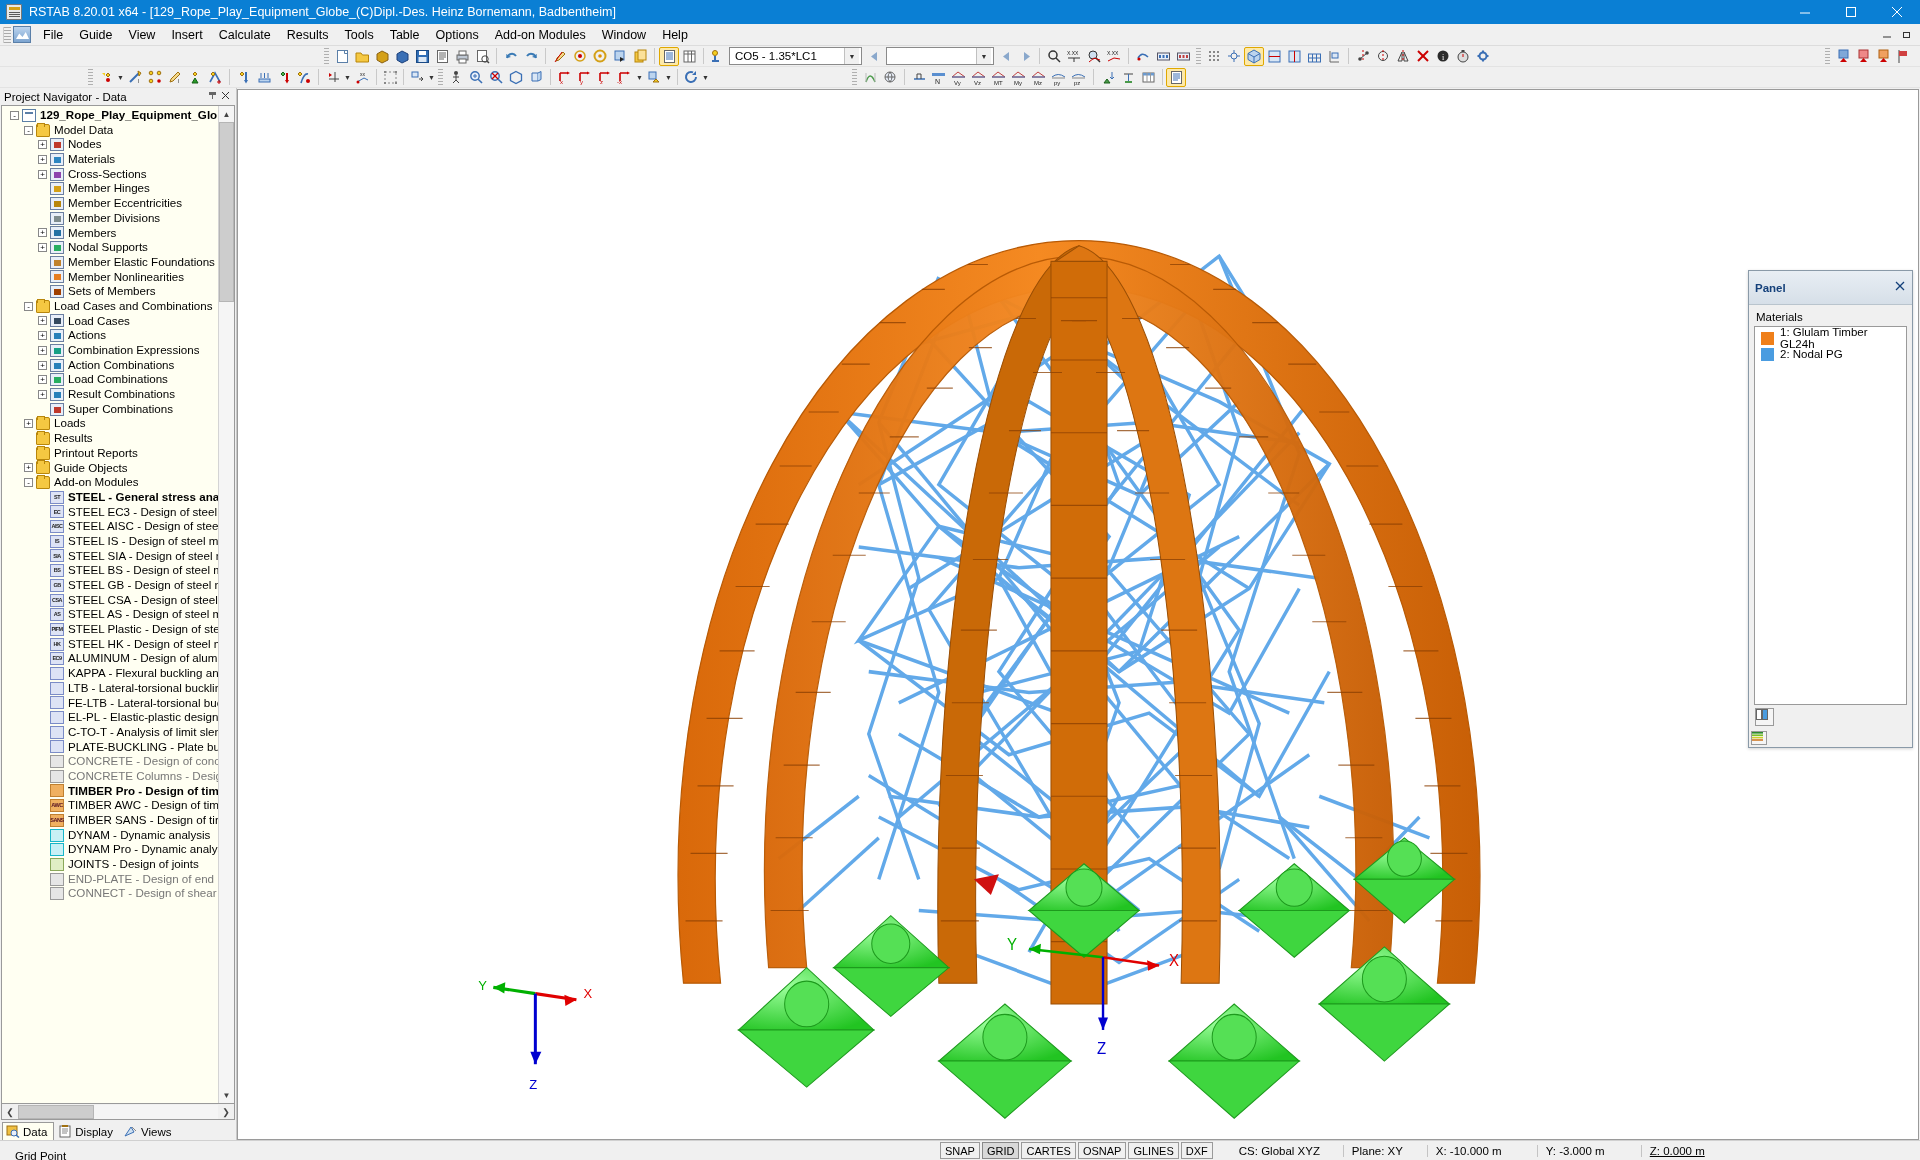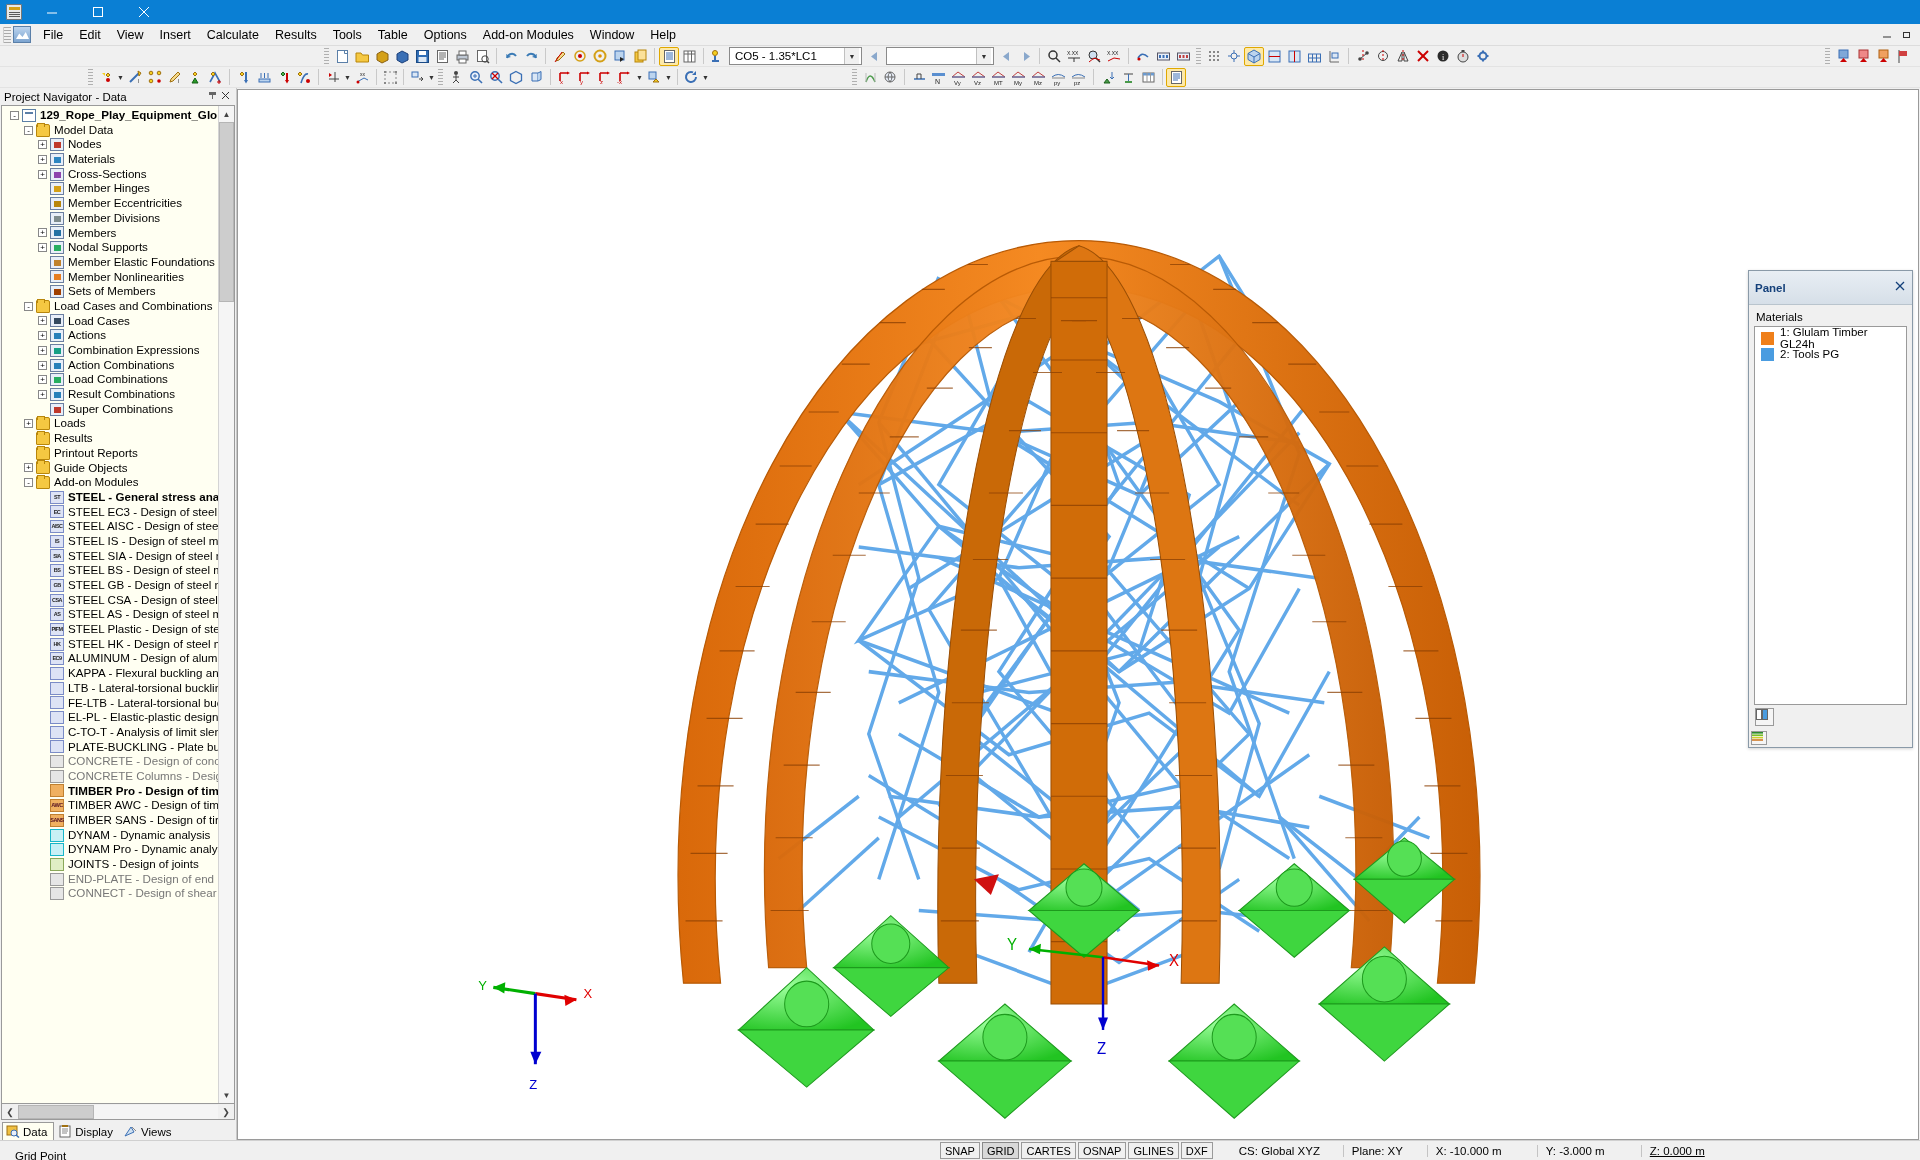--- a/index.html
+++ b/index.html
@@ -217,20 +217,21 @@
   .sb-f.w1 { width: 112px; } .sb-f.w2 { width: 84px; }
   .sb-f.w3 { width: 110px; } .sb-f.w4 { width: 104px; } .sb-f.w5 { width: 104px; text-decoration: underline; }
 </style>
 </head>
 <body>
 
 <div id="app">
 
   <div class="titlebar">
     <div class="app-icon"></div>
+    <div class="ttl">RSTAB 8.20.01 x64 - [129_Rope_Play_Equipment_Globe_(C)Dipl.-Des. Heinz Bornemann, Badbentheim]</div>
     <div class="wbtns">
       <div class="wbtn">
         <svg width="11" height="11">
             <line x1="0" y1="6" x2="10" y2="6" stroke="#fff" stroke-width="1"></line>
           </svg>
       </div>
       <div class="wbtn">
         <svg width="11" height="11">
             <rect x="0.5" y="0.5" width="9" height="9" fill="none" stroke="#fff"></rect>
           </svg>
@@ -241,21 +242,21 @@
             <line x1="10" y1="0" x2="0" y2="10" stroke="#fff"></line>
           </svg>
       </div>
     </div>
   </div>
 
   <div class="menubar">
     <div class="grip"></div>
     <div class="menu-logo"></div>
     <div class="menuitem">File</div>
-    <div class="menuitem">Edit</div>
+    <div class="menuitem">Guide</div>
     <div class="menuitem">View</div>
     <div class="menuitem">Insert</div>
     <div class="menuitem">Calculate</div>
     <div class="menuitem">Results</div>
     <div class="menuitem">Tools</div>
     <div class="menuitem">Table</div>
     <div class="menuitem">Options</div>
     <div class="menuitem">Add-on Modules</div>
     <div class="menuitem">Window</div>
     <div class="menuitem">Help</div>
@@ -1575,21 +1576,21 @@
         </div>
         <div class="panel-body">
           <div class="panel-lbl">Materials</div>
           <div class="panel-list">
             <div class="mat-row">
               <span class="mat-sw" style="background:#ef7f1a"></span>
               <span>1: Glulam Timber GL24h</span>
             </div>
             <div class="mat-row">
               <span class="mat-sw" style="background:#4a9ce0"></span>
-              <span>2: Tools PG</span>
+              <span>2: Nodal PG</span>
             </div>
           </div>
           <div class="panel-btnrow">
             <div class="panel-btn">
               <svg width="13" height="12">
                   <rect x="0.5" y="0.5" width="5" height="10" fill="#fff" stroke="#666"></rect>
                   <rect x="6.5" y="0.5" width="5" height="10" fill="#4a9ce0" stroke="#666"></rect>
                 </svg>
             </div>
           </div>

